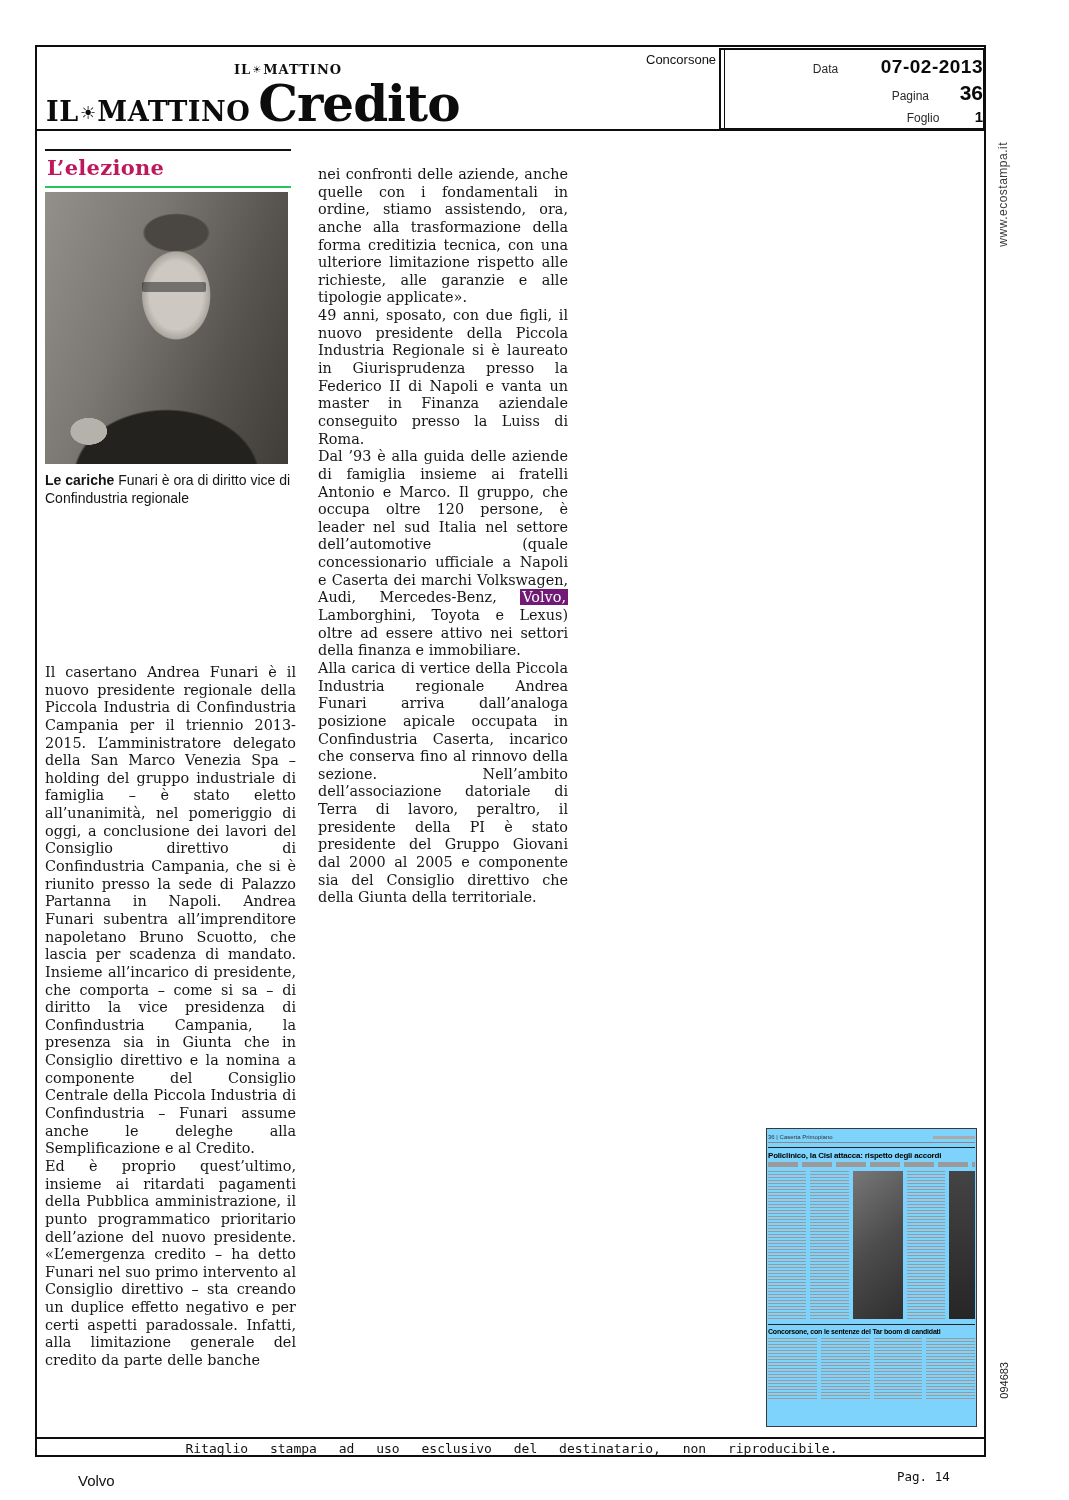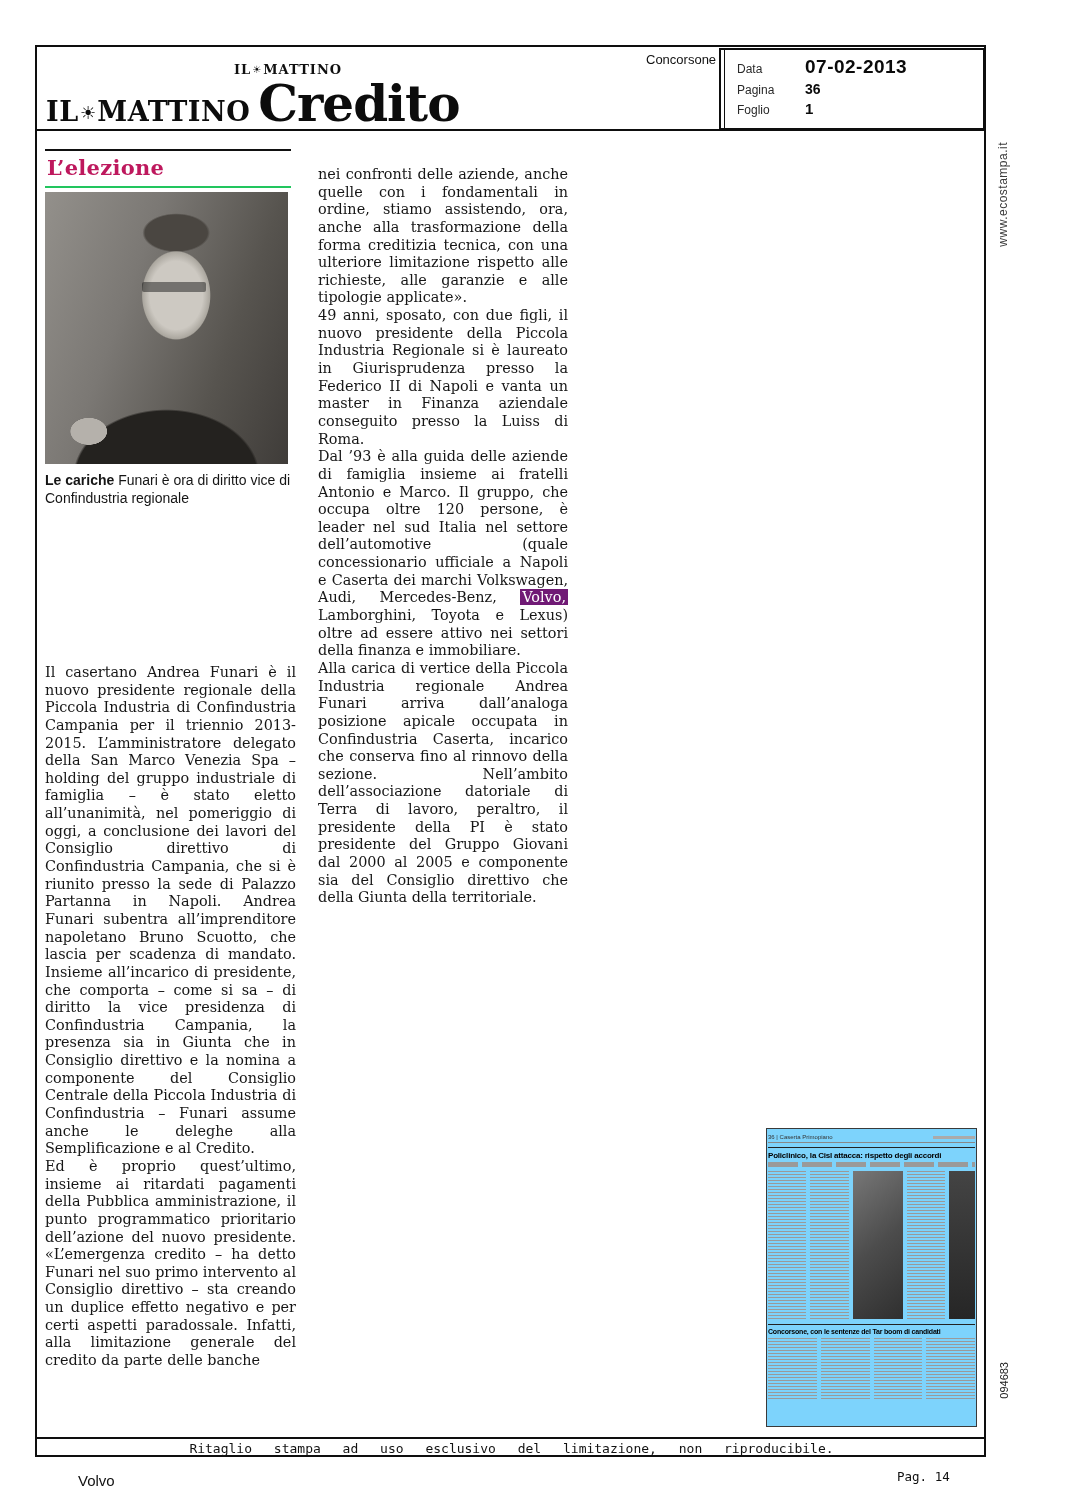--- a/index.html
+++ b/index.html
@@ -21,25 +21,25 @@
   .sun{font-family:"DejaVu Sans",sans-serif;}
   .s-sm{font-size:10px;vertical-align:1px;padding:0 1px;}
   .s-lg{font-size:18px;vertical-align:2px;padding:0 1px;}
 
   .quotidiano{position:absolute;left:646px;top:52px;font-size:13px;color:#111;}
 
   
   .metabox{position:absolute;left:719px;top:48px;width:266px;height:82px;
            border:2px solid #0e0e0e;box-sizing:border-box;padding-top:5px;}
   .metabox::before{content:"";position:absolute;left:3px;top:0;bottom:0;width:1px;background:#0e0e0e;}
-  .meta-row{display:flex;align-items:baseline;gap:16px;padding:1px 0 2px 16px;}
+  .meta-row{display:flex;align-items:baseline;gap:16px;padding:1px 0 2px 16px;justify-content:flex-end;}
   .meta-label{width:52px;font-size:12px;color:#2a2a2a;}
   .meta-value{font-weight:bold;color:#0a0a0a;}
   .v1{font-size:19px;letter-spacing:.5px;}
-  .v2{font-size:14px;}
+  .v2{font-size:21px;}
   .v3{font-size:15px;}
 
   
   .eco-url{position:absolute;left:996px;top:142px;writing-mode:vertical-rl;transform:rotate(180deg);
            font-size:12px;color:#3a3a3a;letter-spacing:.5px;}
   .eco-code{position:absolute;left:998px;top:1362px;writing-mode:vertical-rl;transform:rotate(180deg);
             font-size:11px;color:#222;}
 
   
   .kicker{position:absolute;left:45px;top:149px;width:242px;
@@ -168,17 +168,17 @@
     </div>
     <div class="thumb-h2">Concorsone, con le sentenze del Tar boom di candidati</div>
     <div class="thumb-cols2">
       <div class="greek"></div>
       <div class="greek"></div>
       <div class="greek"></div>
       <div class="greek"></div>
     </div>
   </div>
 
-  <div class="ritaglio">Ritaglio stampa ad uso esclusivo del limitazione, non riproducibile.</div>
+  <div class="ritaglio">Ritaglio stampa ad uso esclusivo del destinatario, non riproducibile.</div>
   <div class="brand">Volvo</div>
   <div class="pagenum">Pag. 14</div>
 
 </div>
 
 </body></html>

